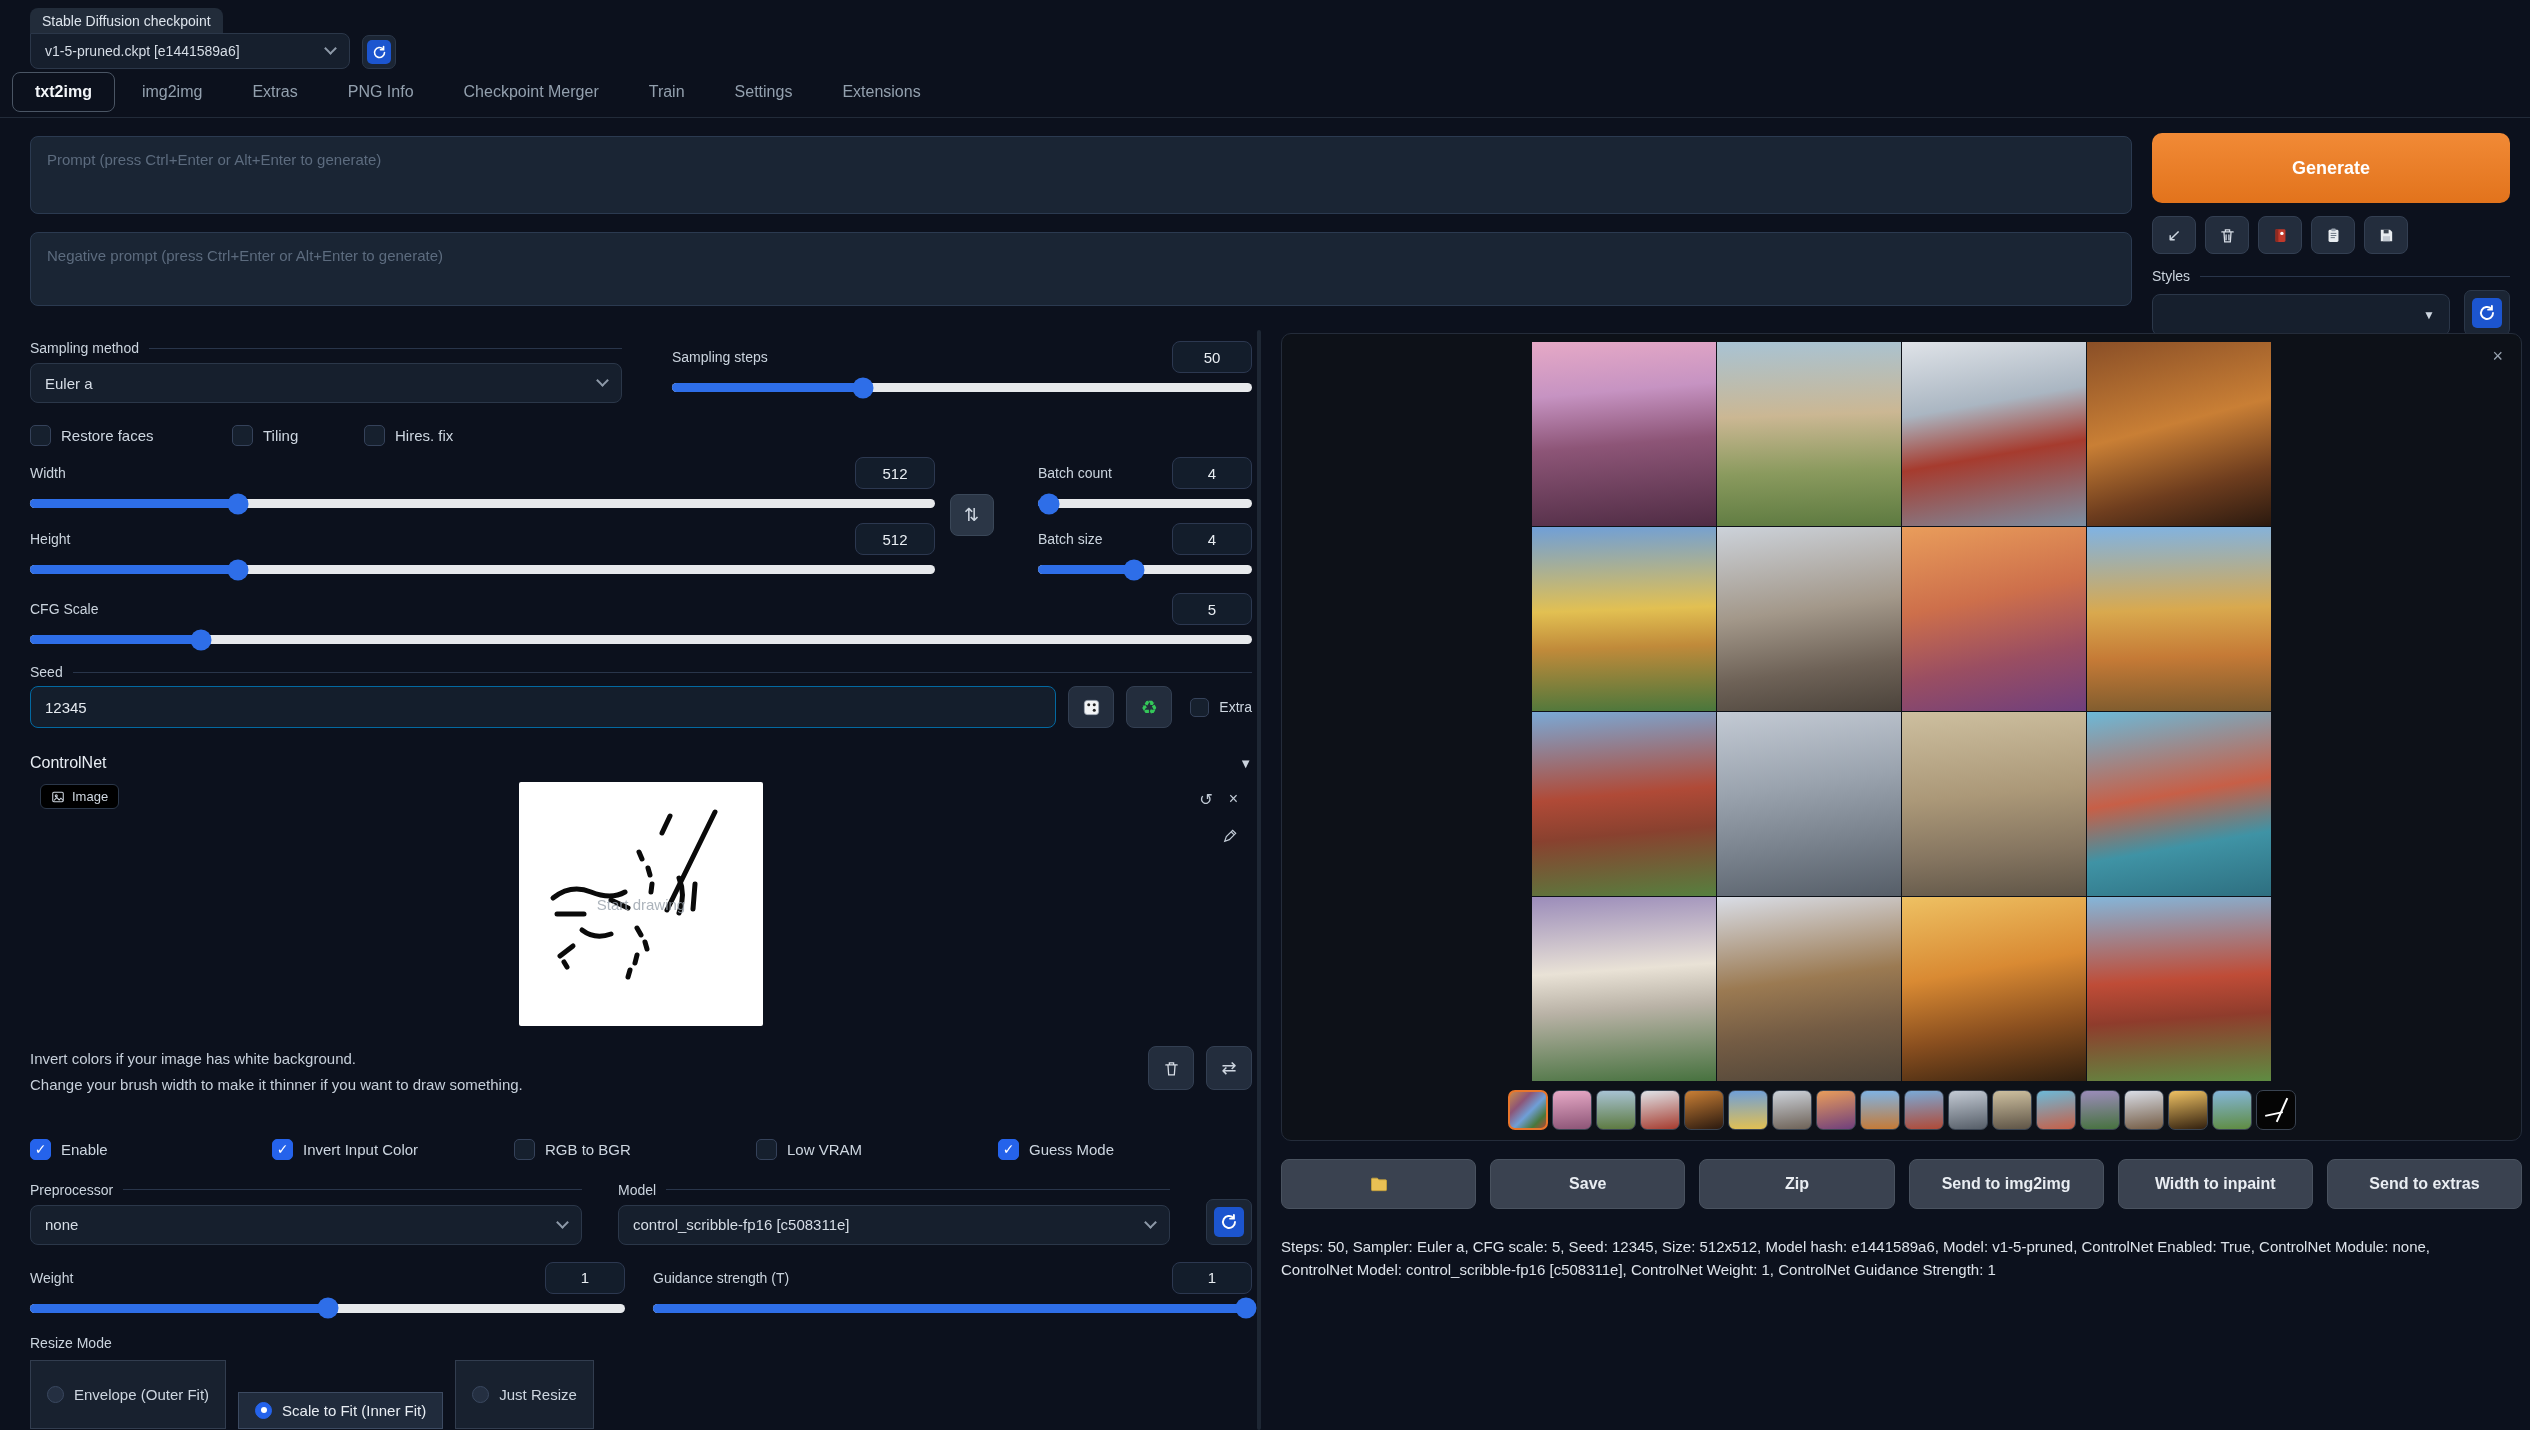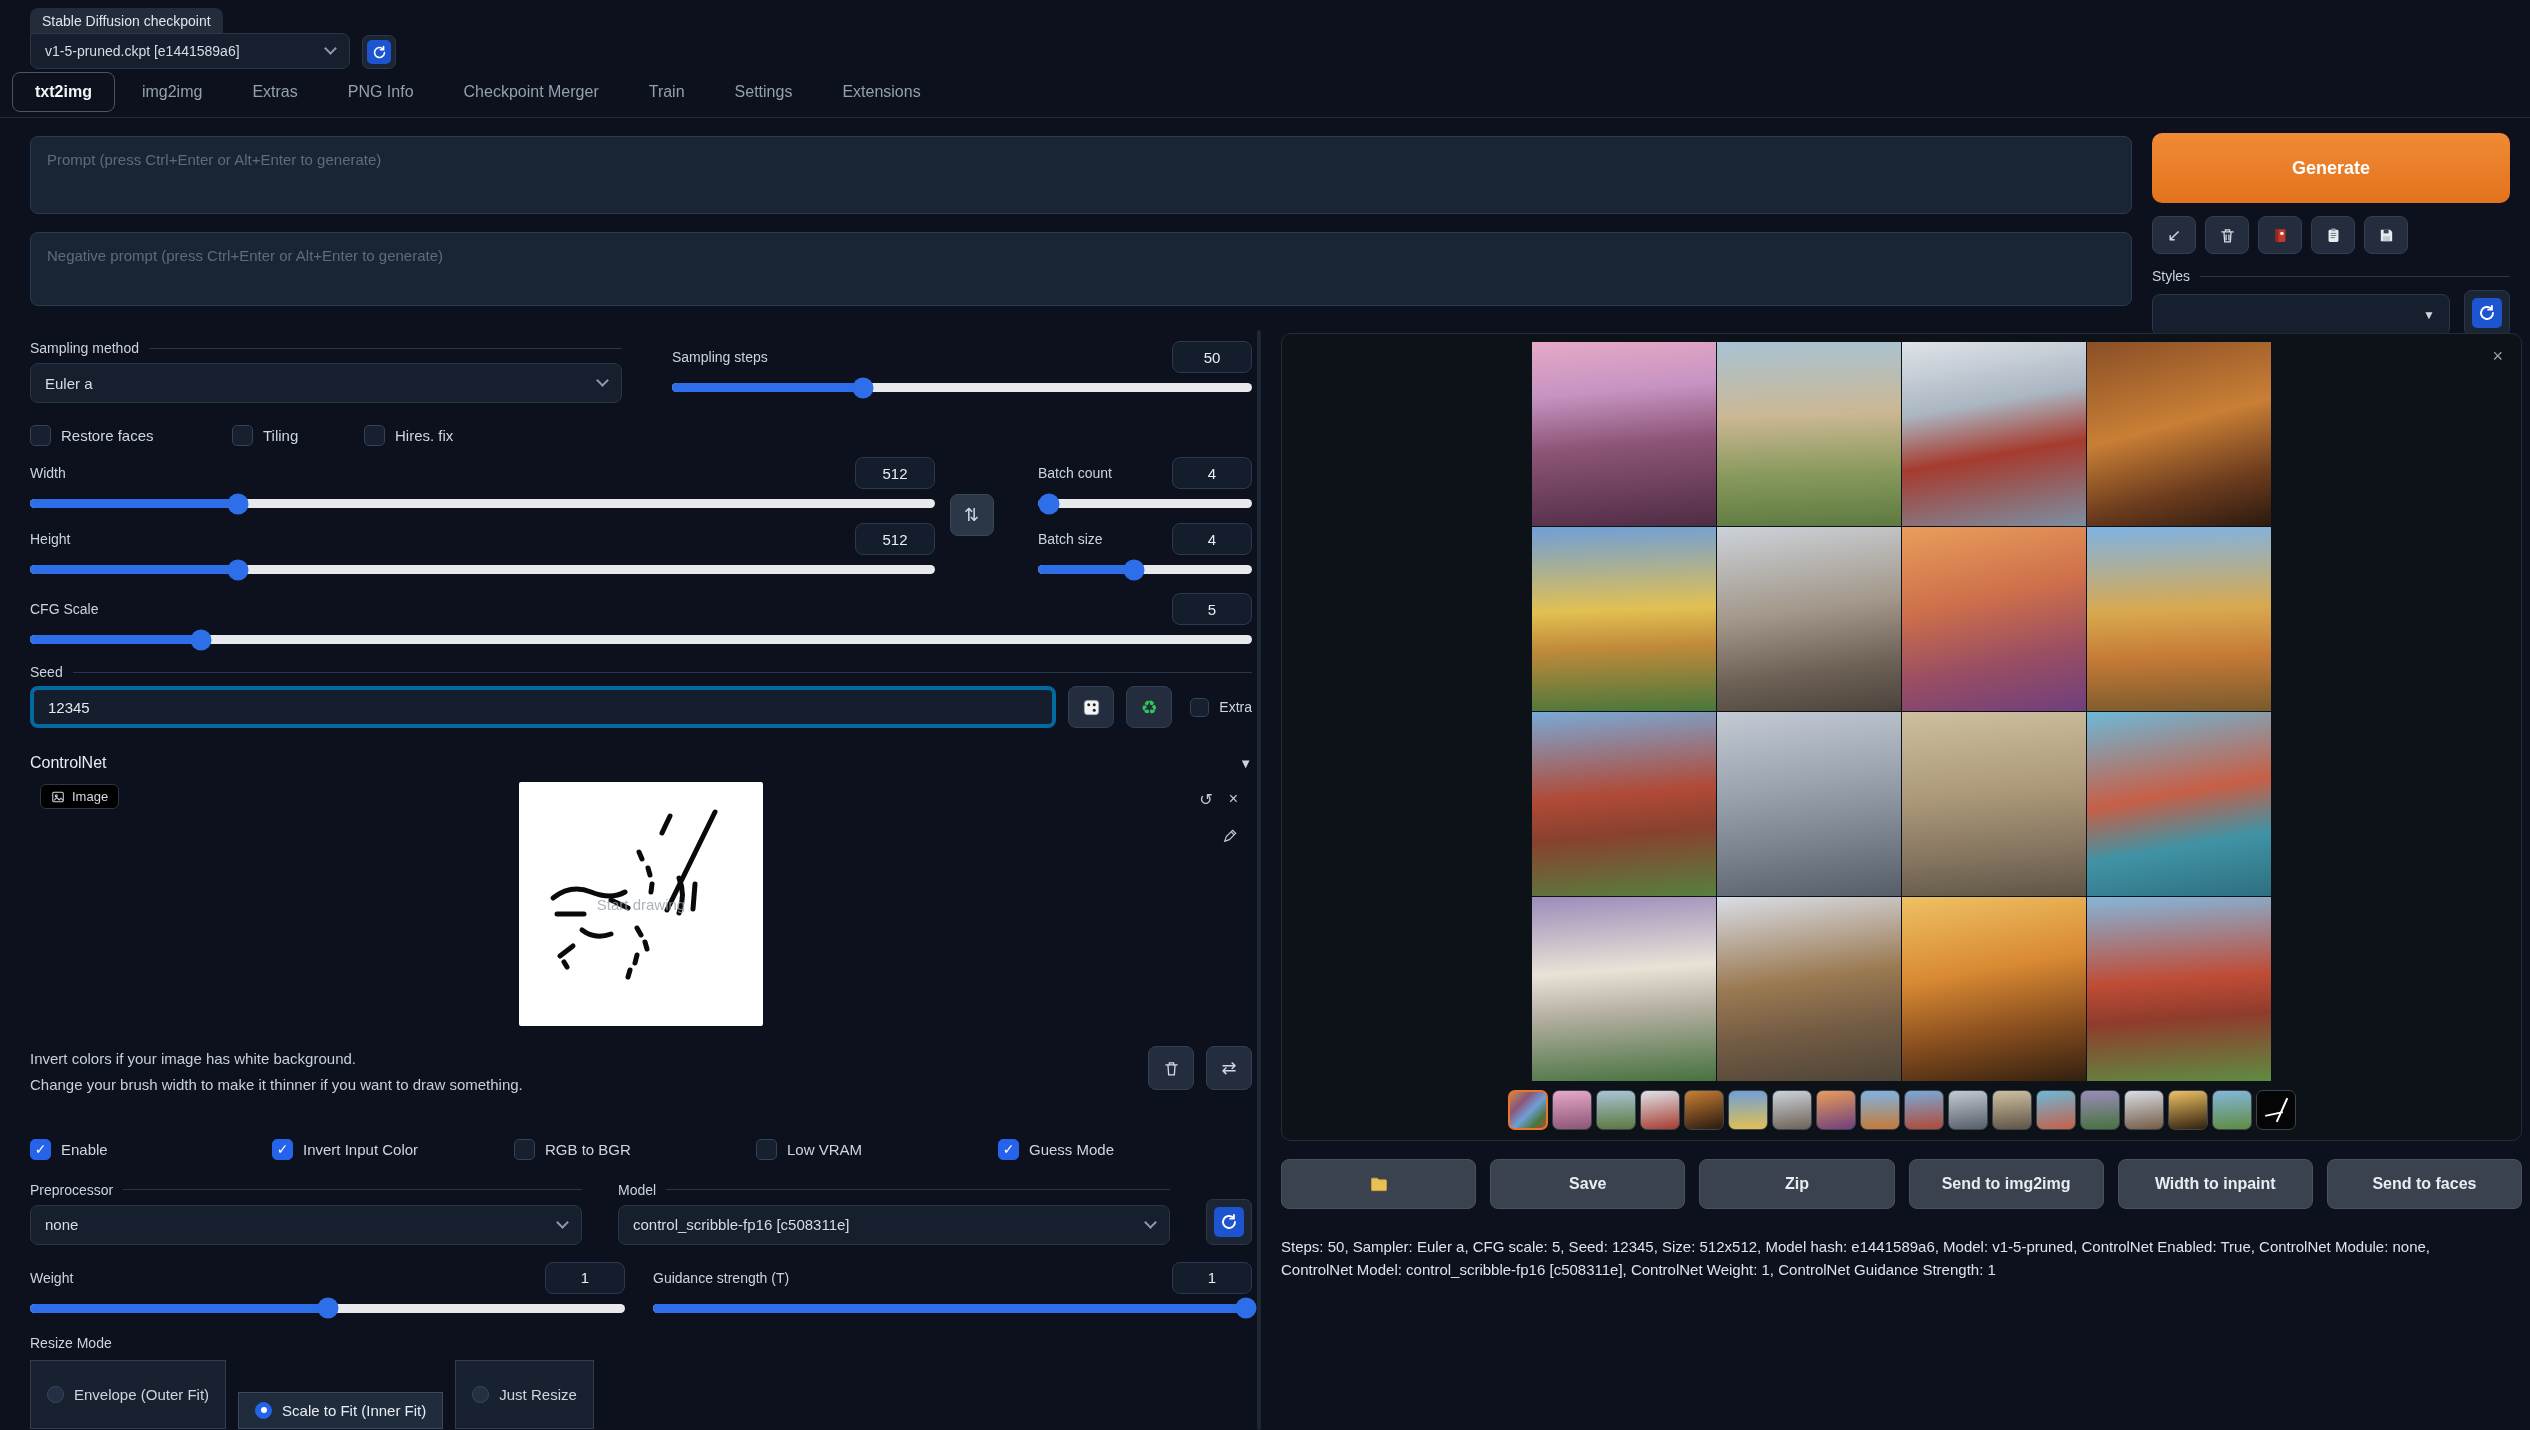--- a/index.html
+++ b/index.html
@@ -81,21 +81,21 @@
   .dims-left { width:905px; }
   .dims-mid { width:73px; display:flex; align-items:center; justify-content:center; }
   .dims-right { width:244px; padding-left:30px; }
   .swapbtn { width:44px; height:42px; background:#2b3646; border:1px solid #3a4758; border-radius:8px;
              color:#cdd6e0; font-size:18px; display:flex; align-items:center; justify-content:center; cursor:pointer; }
   .mt14 { margin-top:14px; }
 
   .cfg-row { margin-top:18px; }
   .seed-row { margin-top:20px; }
   .seed-controls { display:flex; gap:12px; margin-top:6px; align-items:center; }
-  .seed-input { flex:1; height:42px; background:#141e2c; border:4px solid #0369a1; border-radius:8px;
+  .seed-input { flex:1; height:42px; background:#141e2c; border:1px solid #0369a1; border-radius:8px;
                 color:#e4e9ef; font-size:15px; padding:16px 14px; font-family:inherit; outline:none; }
   .minibtn { width:46px; height:42px; background:#232d3d; border:1px solid #333f52; border-radius:8px;
              display:flex; align-items:center; justify-content:center; font-size:18px; cursor:pointer; }
 
   
   .cnet { margin-top:26px; }
   .cnet-head { display:flex; align-items:center; justify-content:space-between; cursor:pointer; }
   .cnet-title { font-size:16px; color:#e8edf3; }
   .cnet-caret { color:#cbd3dd; font-size:13px; }
   .canvas-row { position:relative; height:252px; margin-top:10px; }
@@ -579,18 +579,18 @@
     <div class="outbtns">
       <button class="outbtn">
         <svg width="20" height="20" viewBox="0 0 24 24">
             <path d="M3 6a1 1 0 0 1 1-1h6l2 2h8a1 1 0 0 1 1 1v11a1 1 0 0 1-1 1H4a1 1 0 0 1-1-1z" fill="#e9c054" stroke="#c7a23a"></path>
           </svg>
       </button>
       <button class="outbtn">Save</button>
       <button class="outbtn">Zip</button>
       <button class="outbtn">Send to img2img</button>
       <button class="outbtn">Width to inpaint</button>
-      <button class="outbtn">Send to faces</button>
+      <button class="outbtn">Send to extras</button>
     </div>
     <div class="params">Steps: 50, Sampler: Euler a, CFG scale: 5, Seed: 12345, Size: 512x512, Model hash: e1441589a6, Model: v1-5-pruned, ControlNet Enabled: True, ControlNet Module: none, ControlNet Model: control_scribble-fp16 [c508311e], ControlNet Weight: 1, ControlNet Guidance Strength: 1</div>
   </section>
 
 </div>
 
 </body></html>

